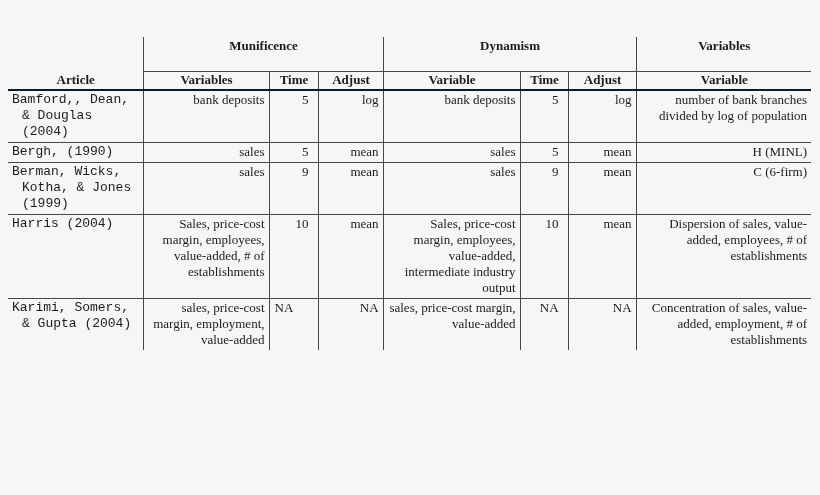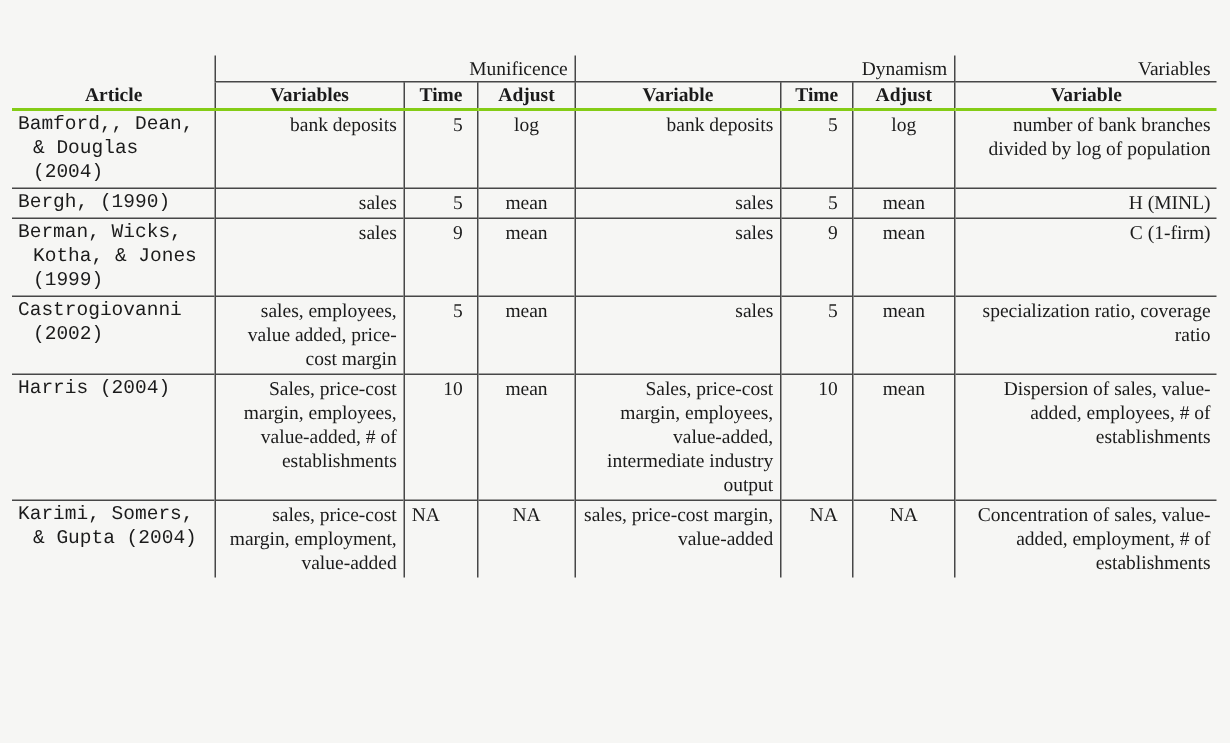--- a/index.html
+++ b/index.html
@@ -28,49 +28,49 @@
   th, td {
     vertical-align: top;
     padding: 1px 4px 2px 5px;
     border-right: 1px solid #474747;
     overflow: hidden;
   }
   th:last-child, td:last-child { border-right: none; }
 
   
   thead tr.group-row th {
-    font-weight: normal;
-    text-align: right;
+    font-weight: bold;
+    text-align: center;
     border-bottom: 1px solid #474747;
     padding-top: 1px;
-    padding-bottom: 0;
+    padding-bottom: 17px;
   }
   thead tr.group-row th.blank { border-bottom: none; }
 
   
   thead tr.cols-row th {
     font-weight: bold;
     text-align: center;
-    border-bottom: 2px solid #84cc16;
+    border-bottom: 2px solid #0f172a;
     padding-top: 0;
     padding-bottom: 1px;
   }
 
   tbody td { border-top: 1px solid #474747; }
   tbody tr:first-child td { border-top: none; }
 
   td.article-cell {
     text-align: left;
     padding-left: 14px;
     text-indent: -10px;
     font-family: Liberation Mono, monospace;
   }
   td.var-cell { text-align: right; }
   td.time-cell { text-align: right; padding-right: 9px; }
-  td.adj-cell { text-align: center; margin-top: 33px; }
+  td.adj-cell { text-align: right; margin-top: 33px; }
 </style>
 </head>
 <body>
 
 <div class="table-wrap">
   <table>
     <colgroup>
       <col style="width:135px">
       <col style="width:126px">
       <col style="width:49px">
@@ -120,31 +120,21 @@
           <td class="var-cell">H (MINL)</td>
         </tr>
         <tr>
           <td class="article-cell">Berman, Wicks, Kotha,  &amp; Jones (1999)</td>
           <td class="var-cell">sales</td>
           <td class="time-cell">9</td>
           <td class="adj-cell">mean</td>
           <td class="var-cell">sales</td>
           <td class="time-cell">9</td>
           <td class="adj-cell">mean</td>
-          <td class="var-cell">C (1-firm)</td>
-        </tr>
-        <tr>
-          <td class="article-cell">Castrogiovanni (2002)</td>
-          <td class="var-cell">sales, employees, value added, price-cost margin</td>
-          <td class="time-cell">5</td>
-          <td class="adj-cell">mean</td>
-          <td class="var-cell">sales</td>
-          <td class="time-cell">5</td>
-          <td class="adj-cell">mean</td>
-          <td class="var-cell">specialization ratio, coverage ratio</td>
+          <td class="var-cell">C (6-firm)</td>
         </tr>
         <tr>
           <td class="article-cell">Harris (2004)</td>
           <td class="var-cell">Sales, price-cost margin, employees, value-added, # of establishments</td>
           <td class="time-cell">10</td>
           <td class="adj-cell">mean</td>
           <td class="var-cell">Sales, price-cost margin, employees, value-added, intermediate industry output</td>
           <td class="time-cell">10</td>
           <td class="adj-cell">mean</td>
           <td class="var-cell">Dispersion of sales, value-added, employees, # of establishments</td>

